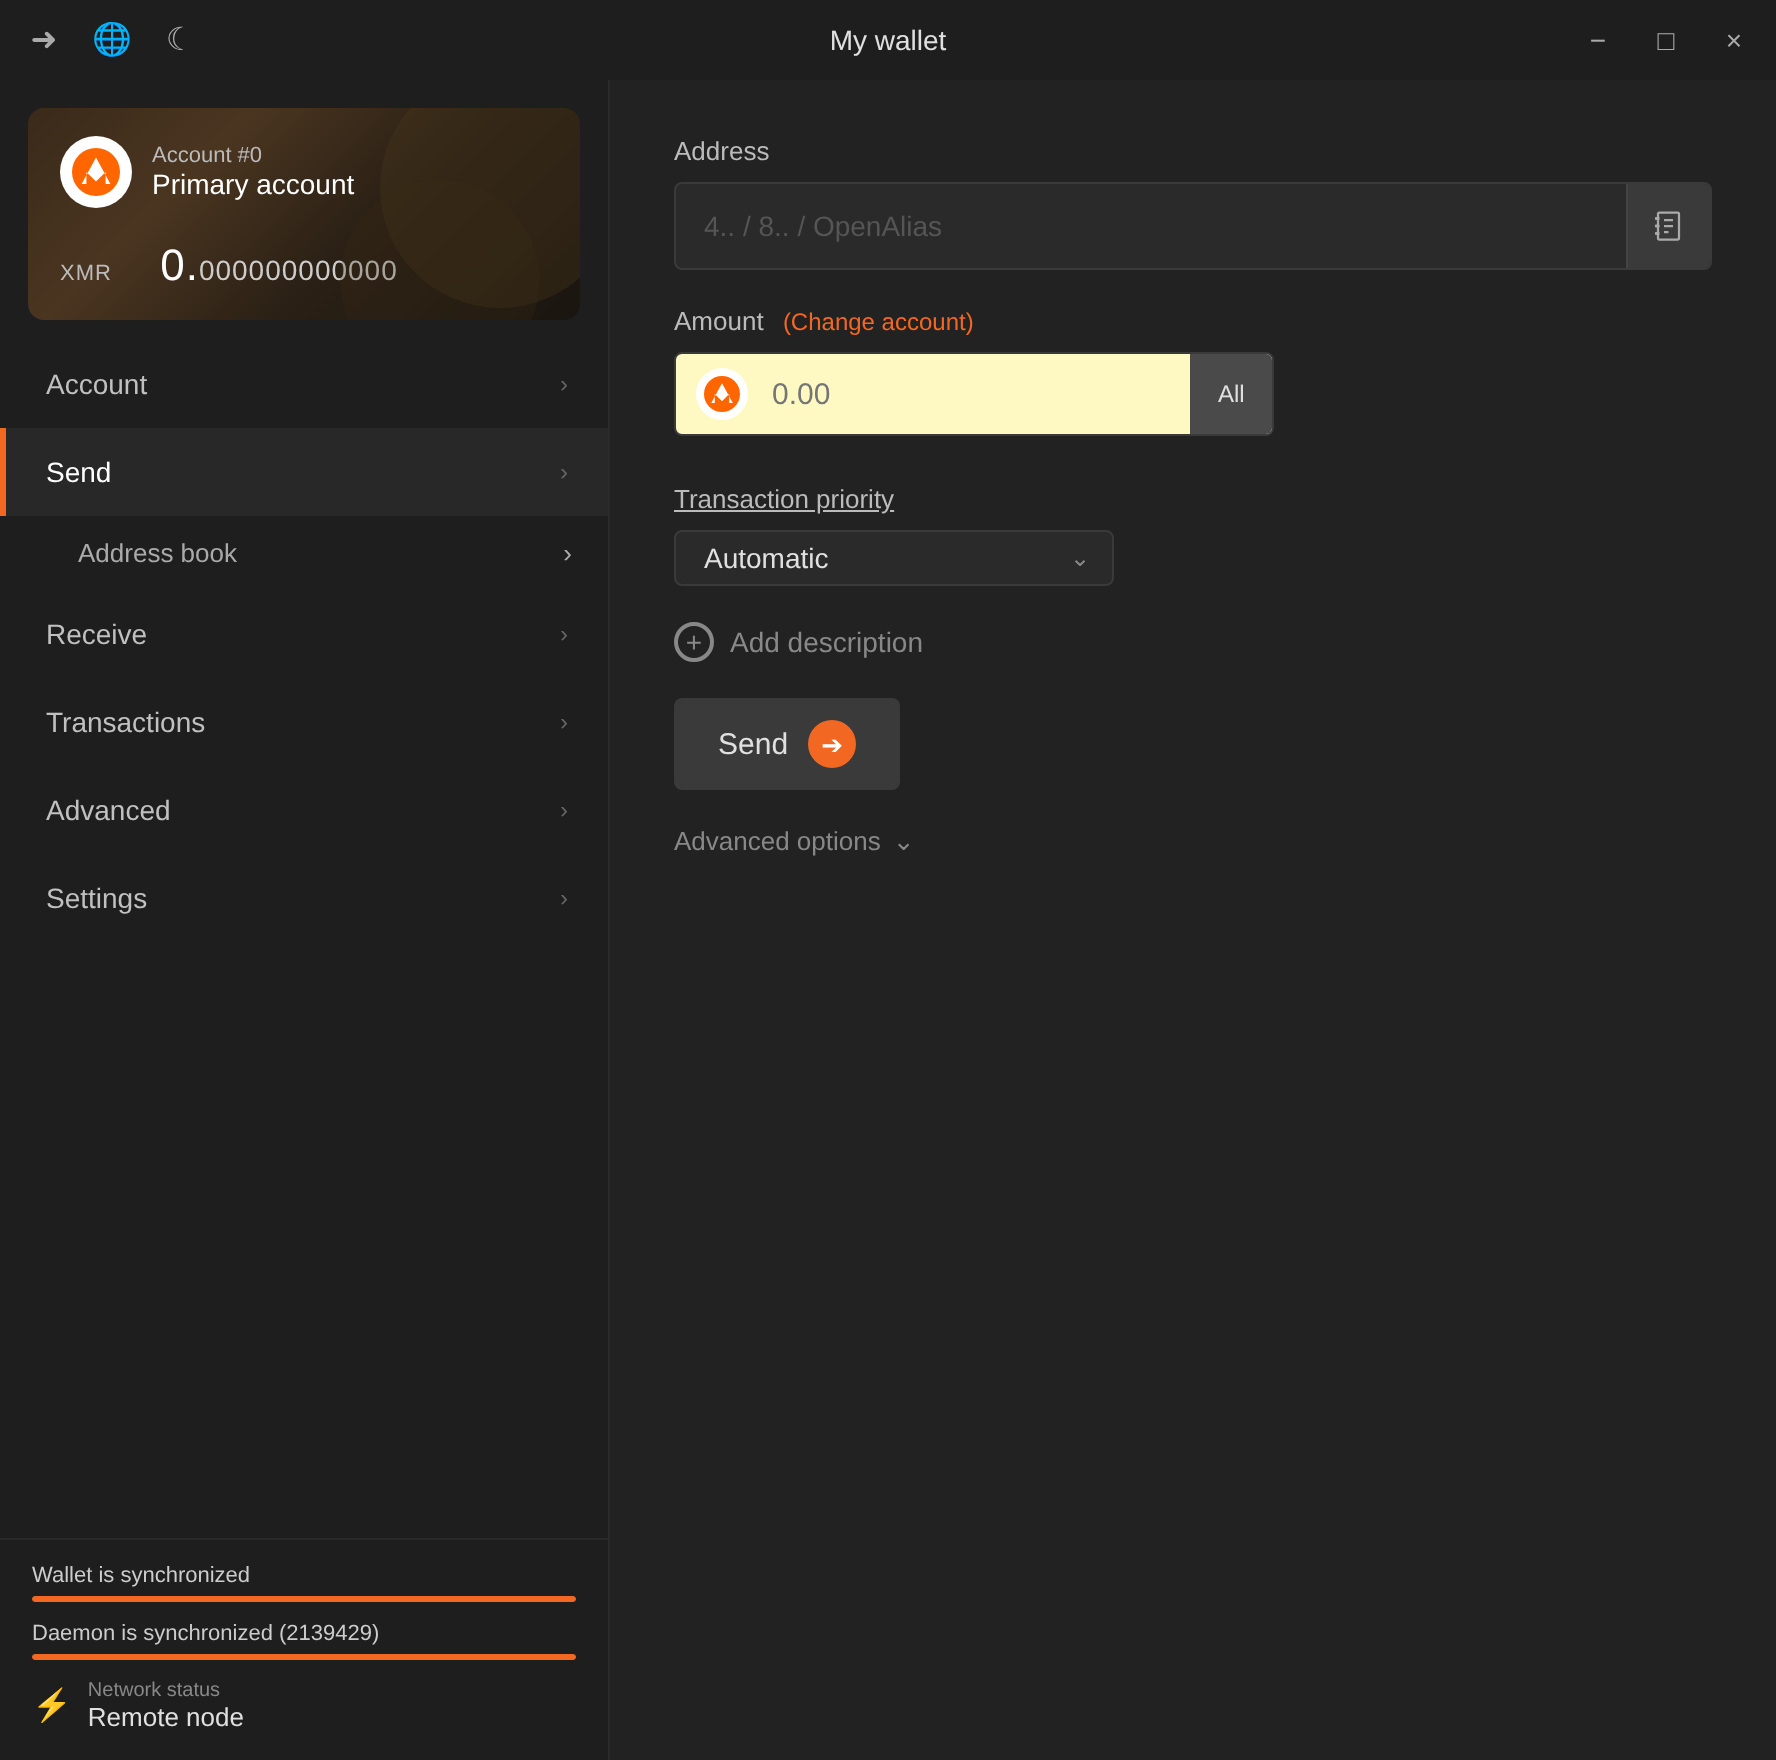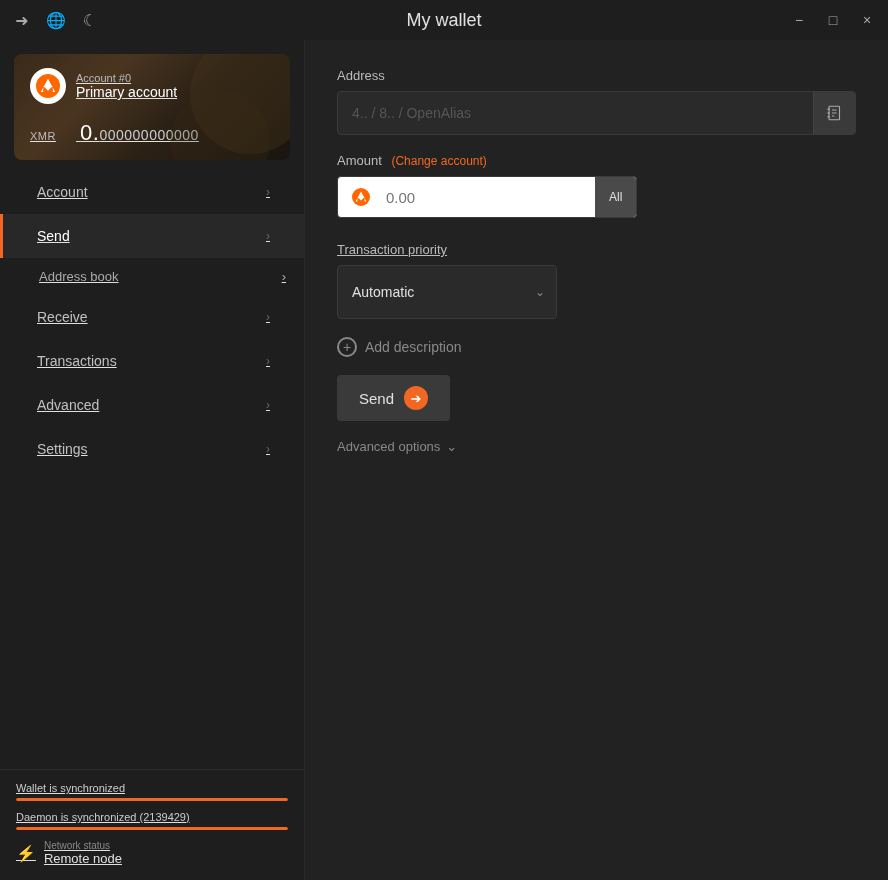--- a/index.html
+++ b/index.html
@@ -34,21 +34,21 @@
       height: 20px;
       display: flex;
       align-items: center;
       justify-content: center;
       color: #aaa;
       font-size: 16px;
       cursor: pointer;
     }
     .titlebar-title {
       color: #e0e0e0;
-      font-size: 18px;
+      font-size: 14px;
       font-weight: 400;
       position: absolute;
       left: 50%;
       transform: translateX(-50%);
     }
     .titlebar-controls {
       display: flex;
       align-items: center;
       gap: 16px;
     }
@@ -71,21 +71,20 @@
     }
 
     
     .sidebar {
       width: 305px;
       background: #1e1e1e;
       display: flex;
       flex-direction: column;
       border-right: 1px solid #2a2a2a;
       flex-shrink: 0;
-      text-decoration: underline;
     }
 
     
     .account-card {
       margin: 14px 14px 10px 14px;
       background: linear-gradient(135deg, #3a2a1a 0%, #4a3520 30%, #2a2015 60%, #1a1510 100%);
       border-radius: 8px;
       padding: 14px 16px;
       position: relative;
       overflow: hidden;
@@ -150,21 +149,21 @@
       color: #fff;
       font-weight: 300;
     }
 
     
     .nav-section { flex: 1; overflow-y: auto; }
     .nav-item {
       display: flex;
       align-items: center;
       justify-content: space-between;
-      padding: 14px 34px;
+      padding: 14px 20px;
       cursor: pointer;
       font-size: 14px;
       color: #c0c0c0;
       border-left: 3px solid transparent;
       transition: background 0.15s;
     }
     .nav-item.active {
       border-left-color: #f26822;
       background: #282828;
       color: #fff;
@@ -297,21 +296,21 @@
       margin-bottom: 8px;
     }
     .change-account {
       color: #f26822;
       font-size: 12px;
       margin-left: 6px;
     }
     .amount-input-wrapper {
       display: flex;
       align-items: center;
-      background: #ffffff;
+      background: #fef9c3;
       border: 1px solid #3a3a3a;
       border-radius: 4px;
       overflow: hidden;
       height: 42px;
     }
     .monero-logo-small {
       width: 26px;
       height: 26px;
       border-radius: 50%;
       background: #fff;
@@ -346,21 +345,21 @@
       font-size: 13px;
       color: #bbb;
       margin-bottom: 8px;
       text-decoration: underline;
     }
     .priority-wrapper {
       position: relative;
     }
     .priority-wrapper select {
       width: 100%;
-      height: 54px;
+      height: 28px;
       background: #2a2a2a;
       border: 1px solid #3a3a3a;
       border-radius: 4px;
       color: #e0e0e0;
       font-size: 14px;
       padding: 0 14px;
       cursor: pointer;
       appearance: none;
       outline: none;
     }

